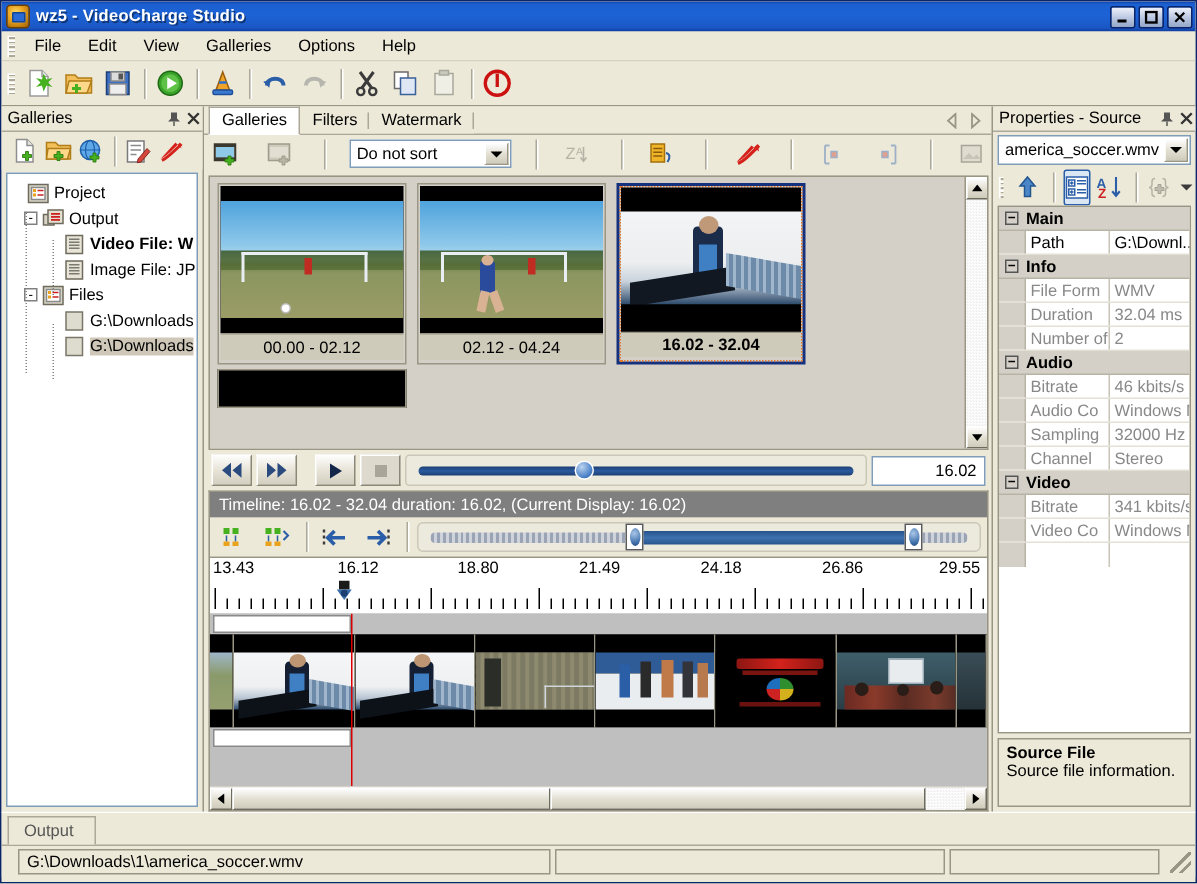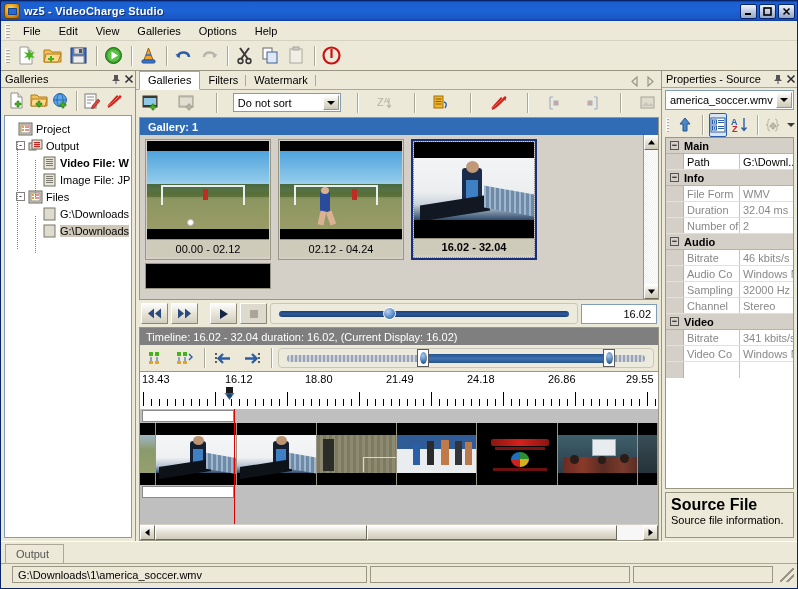--- a/index.html
+++ b/index.html
@@ -237,21 +237,21 @@
   .pr-row { display:flex; height:16px; font-size:11px; border-bottom:1px solid #e3e1d6; }
   .pr-row .gut { width:18px; flex:0 0 18px; background:#d4d0c8; border-right:1px solid #b7b3a5;}
   .pr-row .k { width:56px; flex:0 0 56px; padding-left:3px; border-right:1px solid #c8c4b6;
     overflow:hidden; white-space:nowrap; display:flex; align-items:center; color:#888;}
   .pr-row .k.strong { color:#000; }
   .pr-row .v { flex:1 1 auto; padding-left:3px; overflow:hidden; white-space:nowrap;
     display:flex; align-items:center; color:#888; }
   .pr-row .v.strong { color:#000; }
   .pr-desc { margin:3px 3px 3px 3px; height:46px; border:1px solid #9a9684; background:#ece9d8;
     padding:3px 5px; }
-  .pr-desc .t { font-weight:bold; font-size:16px; }
+  .pr-desc .t { font-weight:bold; font-size:11px; }
   .pr-desc .d { font-size:11px; }
 
   
   .out-tabstrip { height:22px; background:#ece9d8; display:flex; align-items:flex-end;
     padding-left:4px; border-top:1px solid #fff; }
   .out-tab { padding:3px 14px 3px 10px; font-size:11px; color:#555;
     border:1px solid #aca899; border-bottom:none; background:#ece9d8; }
   .statusbar { height:22px; background:#ece9d8; display:flex; align-items:center;
     border-top:1px solid #aca899; padding:0 3px; gap:3px;}
   .status-cell { height:17px; border:1px solid #9a9684; background:#ece9d8; display:flex;
@@ -620,21 +620,20 @@
         <div class="tsep"></div>
         <div class="tbtn">
           <svg width="19" height="18" viewBox="0 0 19 18">
             <rect x="2" y="3" width="13" height="11" fill="#dedbcf" stroke="#a8a496"></rect>
             <path d="M3 12 l4-4 3 3 2-2 3 3z" fill="#c9c5b6"></path>
           </svg>
         </div>
       </div>
 
       <div class="gal-area">
-        <div class="gal-title">Gallery: 1</div>
         <div class="gal-body">
 
           <div class="thumb" style="left:5px; top:4px;">
             <div class="pic">
               <div style="position:absolute;left:0;right:0;top:10px;height:78px;background:linear-gradient(to bottom,#4fa3dd 0%,#8fc9ea 38%,#b9d9ef 50%,#6f7f4e 54%,#8c9660 62%,#9a9c66 100%);"></div>
               <div style="position:absolute;left:0;right:0;top:43px;height:13px;background:linear-gradient(to bottom,#3e5c2d,#5c7239);opacity:.9;"></div>
               <div style="position:absolute;left:14px;top:44px;width:84px;height:20px;border:2px solid #e9eef2;border-bottom:none;"></div>
               <div style="position:absolute;left:56px;top:48px;width:5px;height:11px;background:#c02c22;"></div>
               <div style="position:absolute;left:40px;top:78px;width:7px;height:7px;border-radius:50%;background:#fff;border:1px solid #bbb;"></div>
             </div>

